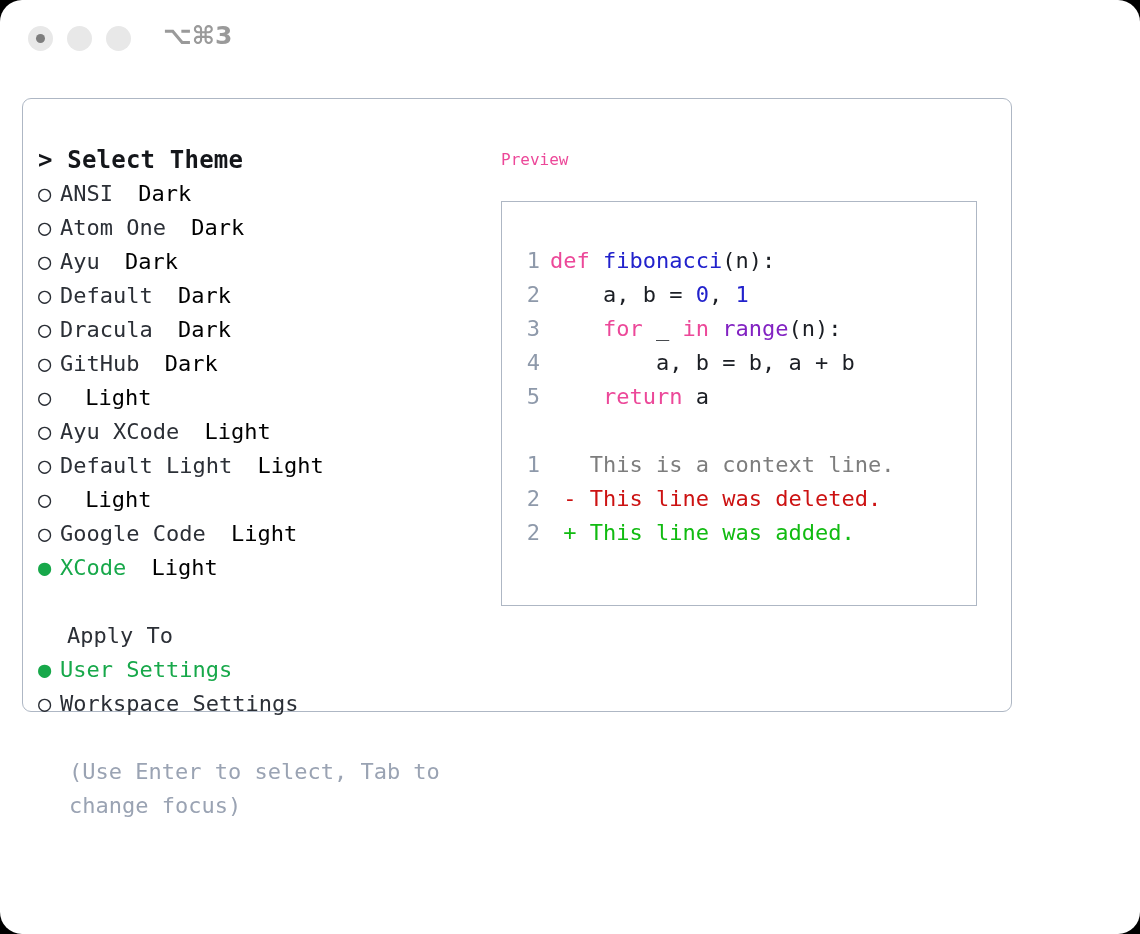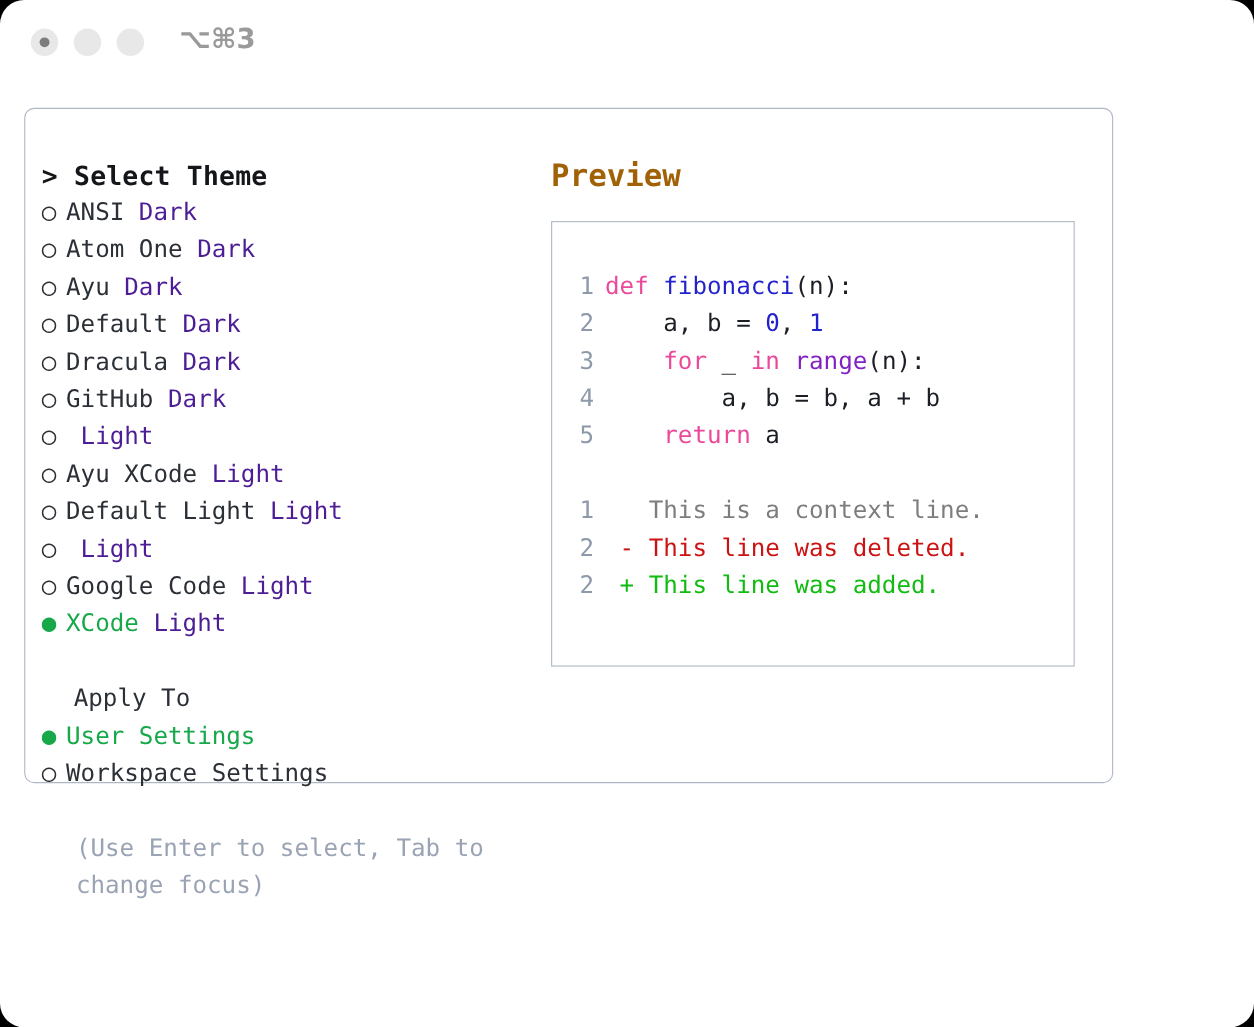--- a/index.html
+++ b/index.html
@@ -107,22 +107,22 @@
     display: inline-block;
     width: 22px;
     flex: 0 0 22px;
     color: #2b2f36;
     font-size: 22px;
   }
   .opt.selected .bullet { color: #17a84a; }
   .opt-label { color: #2b2f36; }
   .opt.selected .opt-label { color: #17a84a; }
   .opt-tag {
-    color: #4c1d95;
-    margin-left: 0;
+    color: #000000;
+    margin-left: 12px;
   }
 
   .spacer-block { height: 34px; }
 
   .sub-heading {
     font-size: 22px;
     color: #2b2f36;
     line-height: 34px;
     white-space: pre;
     padding-left: 29px;
@@ -139,23 +139,23 @@
   }
 
   
   .right-col {
     position: absolute;
     left: 478px;
     top: 44px;
     width: 490px;
   }
   .preview-title {
-    font-size: 28px;
-    font-weight: 700;
-    color: #a16207;
+    font-size: 16px;
+    font-weight: 400;
+    color: #ec4899;
     line-height: 34px;
     white-space: pre;
   }
   .preview-box {
     margin-top: 24px;
     width: 476px;
     height: 405px;
     border: 1.6px solid #aeb7c4;
     box-sizing: border-box;
     background: #ffffff;

